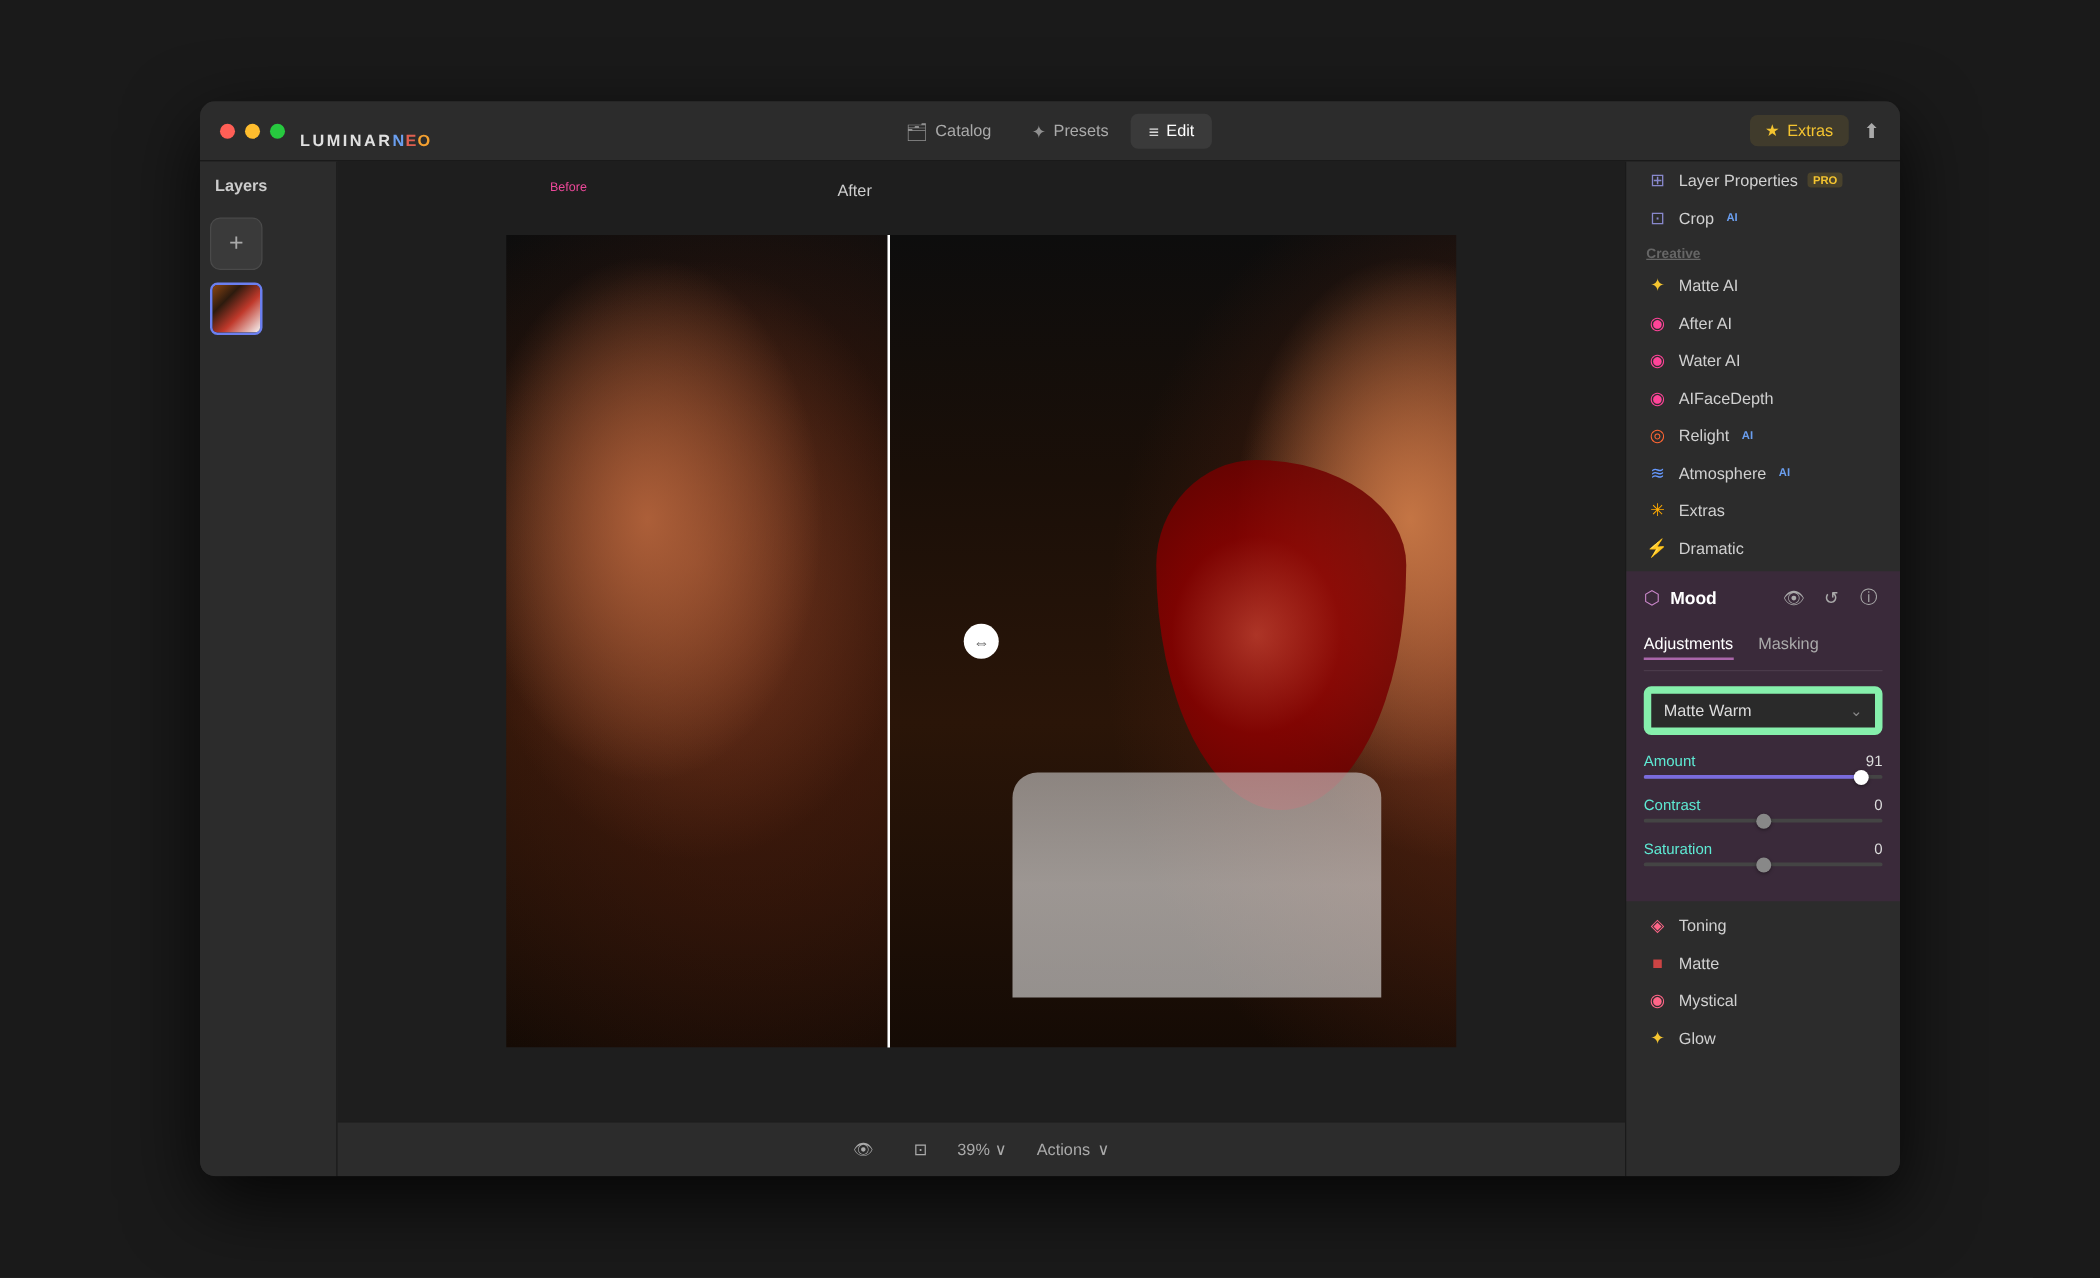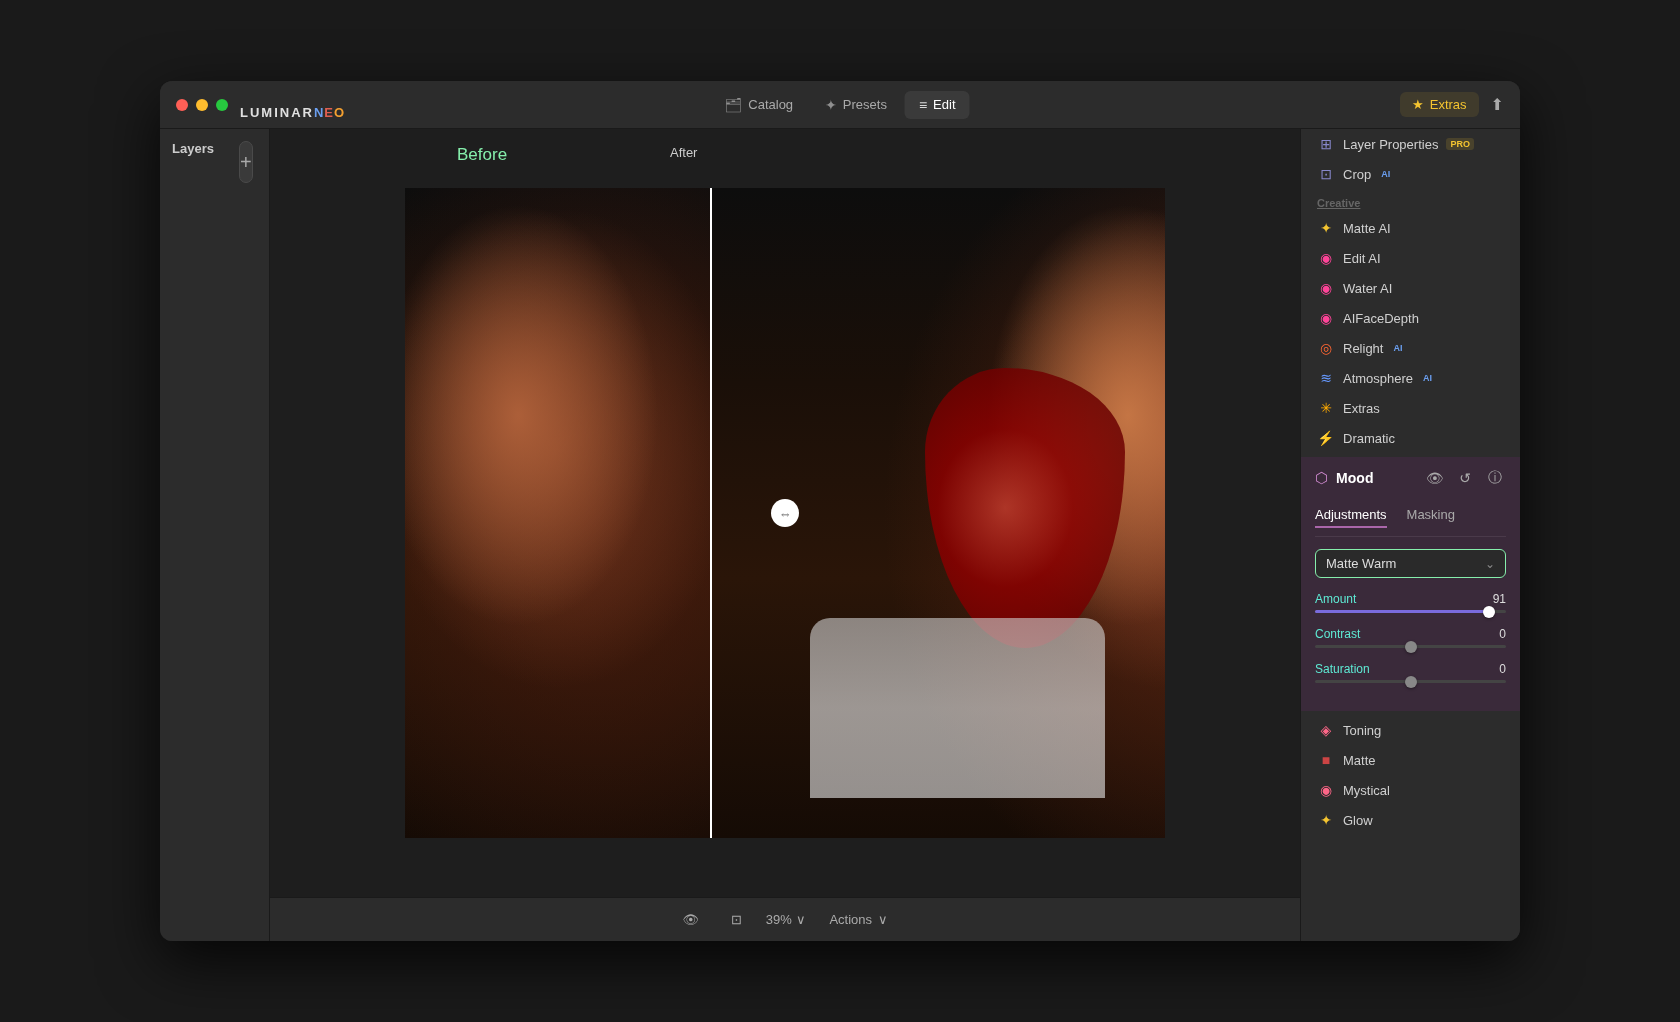--- a/index.html
+++ b/index.html
@@ -123,23 +123,23 @@
       display: flex;
       flex: 1;
       overflow: hidden;
     }
     
     .layers-panel {
       width: 110px;
       background: #2c2c2c;
       border-right: 1px solid #1a1a1a;
       display: flex;
-      flex-direction: row;
+      flex-direction: column;
       padding: 12px 8px;
-      gap: 21px;
+      gap: 10px;
     }
     .layers-title {
       color: #ccc;
       font-size: 13px;
       font-weight: 600;
       padding: 0 4px 8px 4px;
     }
     .add-layer-btn {
       width: 42px;
       height: 42px;
@@ -179,23 +179,23 @@
       position: absolute;
       top: 16px;
       left: 0;
       right: 0;
       display: flex;
       z-index: 10;
       pointer-events: none;
     }
     .before-label {
       position: absolute;
-      left: 187px;
-      color: #86efac;
-      font-size: 17px;
+      left: 170px;
+      color: #ec4899;
+      font-size: 10px;
     }
     .after-label {
       position: absolute;
       left: 400px;
       color: #ccc;
       font-size: 13px;
     }
     .canvas-image {
       flex: 1;
       position: relative;
@@ -479,21 +479,21 @@
       padding-bottom: 4px;
     }
     .mood-subtab.active {
       color: #fff;
       border-bottom: 2px solid #aa66aa;
     }
     
     .dropdown-select {
       width: 100%;
       background: #2a2a2a;
-      border: 1px solid #86efac;
+      border: 6px solid #86efac;
       border-radius: 6px;
       padding: 6px 10px;
       color: #ddd;
       font-size: 13px;
       display: flex;
       align-items: center;
       justify-content: space-between;
       cursor: pointer;
       margin-bottom: 14px;
     }
@@ -671,21 +671,21 @@
 
       <div class="section-header">Creative</div>
 
       <div class="tool-item">
         <span class="tool-icon" style="color:#f4c430;">✦</span>
         <span class="tool-label">Matte AI</span>
       </div>
 
       <div class="tool-item">
         <span class="tool-icon" style="color:#ff4499;">◉</span>
-        <span class="tool-label">Edit AI</span>
+        <span class="tool-label">After AI</span>
       </div>
 
       <div class="tool-item">
         <span class="tool-icon" style="color:#ff4499;">◉</span>
         <span class="tool-label">Water AI</span>
       </div>
 
       <div class="tool-item">
         <span class="tool-icon" style="color:#ff4499;">◉</span>
         <span class="tool-label">AIFaceDepth</span>

